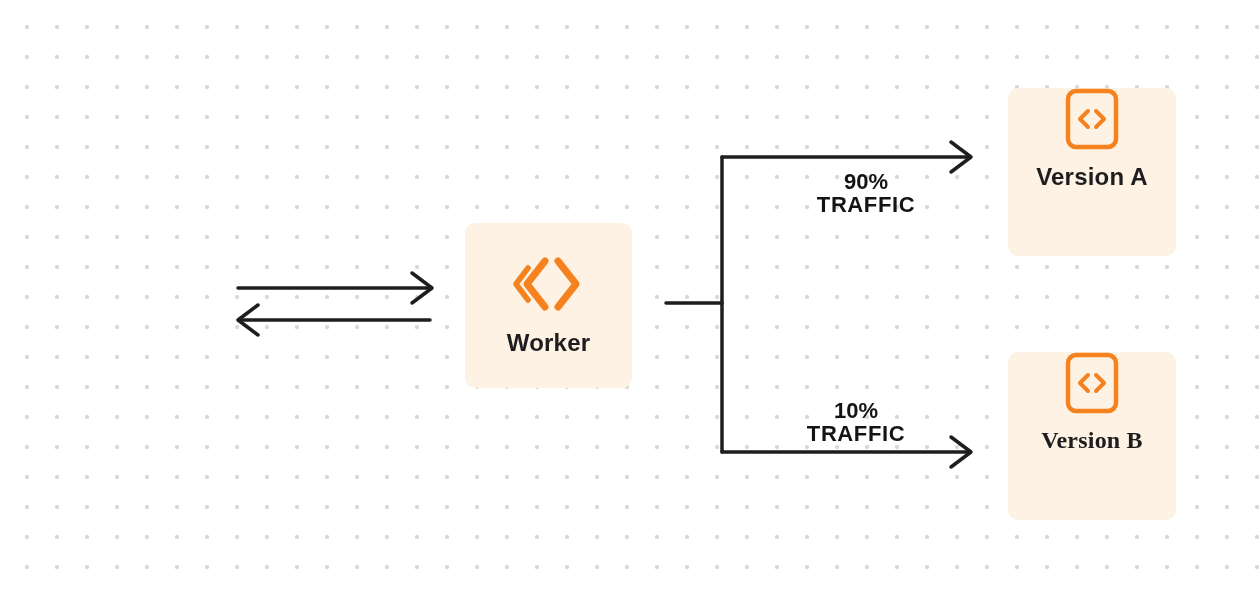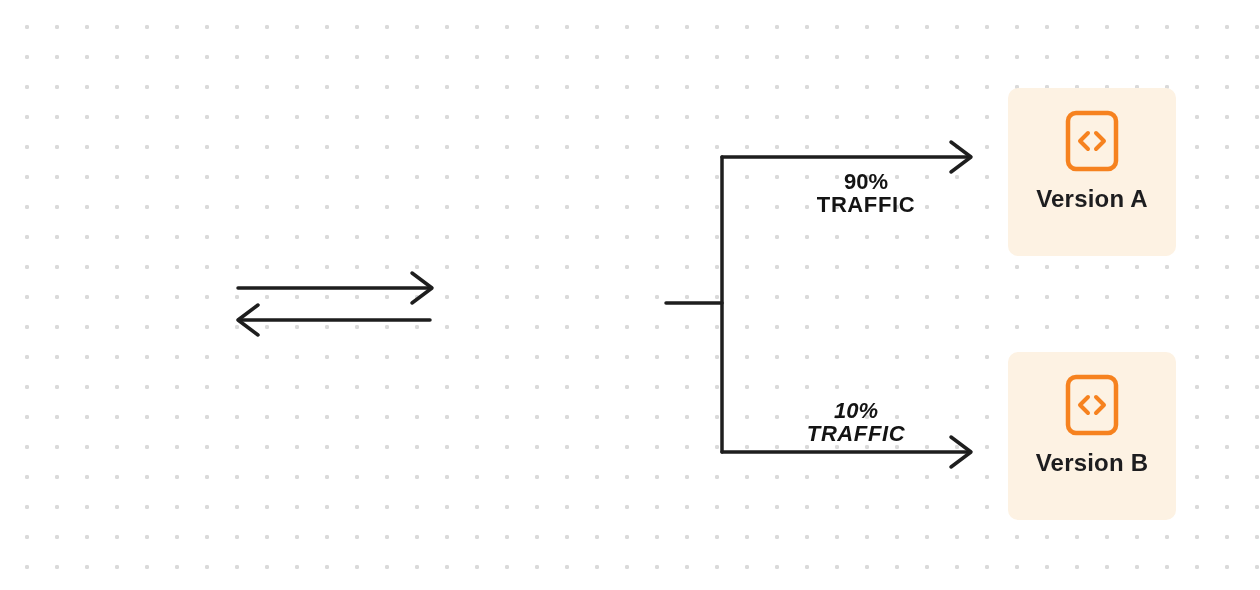--- a/index.html
+++ b/index.html
@@ -47,38 +47,37 @@
   .node-worker {
     left: 465px; top: 223px; width: 167px; height: 165px;
     background: #fdf2e3;
   }
   .node-worker .node-label { margin-top: 16px; }
 
   .node-version {
     left: 1008px; width: 168px; height: 168px;
     background: #fdf2e3;
     justify-content: flex-start;
-    padding-top: 22px;
   }
   .node-version-a { top: 88px; }
-  .node-version-b { top: 352px; }
+  .node-version-b { top: 352px; font-family: Liberation Serif, serif; }
   .node-version .node-label { margin-top: 13px; }
 
   .edge-label {
     position: absolute;
     width: 170px;
     text-align: center;
     color: #141414;
     font-size: 22px;
     font-weight: 600;
     line-height: 23px;
   }
   .edge-label .caption { letter-spacing: 0.6px; }
   .edge-label-top { left: 781px; top: 170px; }
-  .edge-label-bottom { left: 771px; top: 399px; font-style: italic; }
+  .edge-label-bottom { left: 771px; top: 399px; }
 </style>
 </head>
 <body>
 
 <div class="canvas">
 
   <svg class="connectors" viewBox="0 0 1260 590" xmlns="http://www.w3.org/2000/svg" fill="none" stroke="#1e1e1e" stroke-width="3.5" stroke-linecap="round" stroke-linejoin="round">
 
     <g>
       <path d="M238 288 H429"></path>
@@ -100,20 +99,28 @@
       <polyline points="951,142 971,157 951,172"></polyline>
     </g>
 
     <g>
       <path d="M722 452 H969"></path>
       <polyline points="951,437 971,452 951,467"></polyline>
     </g>
   </svg>
 
 
+  <div class="node node-worker">
+    <svg width="76" height="58" viewBox="0 0 76 58" fill="none" stroke="#F6821F" stroke-linecap="round" stroke-linejoin="round">
+      <polyline points="17,13 5,29 17,45" stroke-width="5.5"></polyline>
+      <polyline points="34,6 16,29 34,52" stroke-width="7"></polyline>
+      <polyline points="47,6 65,29 47,52" stroke-width="7"></polyline>
+    </svg>
+    <span class="node-label">Worker</span>
+  </div>
 
   <div class="node node-version node-version-a">
     <svg width="54" height="62" viewBox="0 0 54 62" fill="none" stroke="#F6821F" stroke-linecap="round" stroke-linejoin="round">
       <rect x="3" y="3" width="48" height="56" rx="8" stroke-width="4.5"></rect>
       <polyline points="23,23 15,31 23,39" stroke-width="4"></polyline>
       <polyline points="31,23 39,31 31,39" stroke-width="4"></polyline>
     </svg>
     <span class="node-label">Version A</span>
   </div>
 

